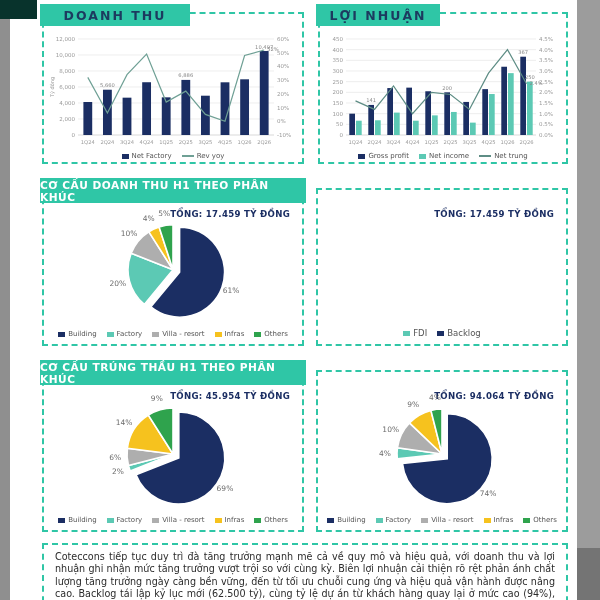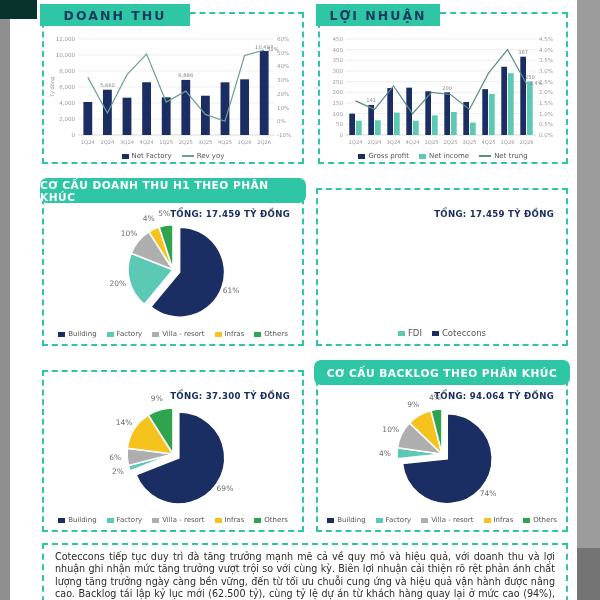--- a/index.html
+++ b/index.html
@@ -7,21 +7,21 @@
     font-family:"DejaVu Sans","Liberation Sans",sans-serif;}
   .gutter{position:absolute;top:0;height:600px;}
   .gutter-left{left:0;width:10px;background:#8F8F8F;}
   .gutter-right{right:0;width:23px;background:#9C9C9C;}
   .corner-tab{position:absolute;left:0;top:0;width:37px;height:19px;background:#08332C;z-index:6;}
   .scroll-thumb{position:absolute;right:0;top:548px;width:23px;height:52px;background:#747474;z-index:5;}
   .panel{position:absolute;}
   .dash-box{position:absolute;left:0;right:0;top:10px;bottom:0;border:2px dashed #2FC6A6;background:#fff;}
   .band{position:absolute;top:0;height:22px;background:#2FC6A6;display:flex;align-items:center;justify-content:center;z-index:3;}
   .band-top{font-size:12.5px;font-weight:bold;color:#1C3A5F;letter-spacing:2px;}
-  .band-pie{left:-2px;right:-2px;height:25px;font-size:10.6px;font-weight:bold;color:#ffffff;letter-spacing:0.5px;border-radius:7px;}
+  .band-pie{left:-2px;right:-2px;height:25px;font-size:10.6px;font-weight:bold;color:#ffffff;letter-spacing:0.5px;}
   .total{position:absolute;right:14px;top:31px;font-size:8.6px;font-weight:bold;color:#1B2E63;letter-spacing:0.3px;z-index:2;}
   .mount{position:absolute;z-index:2;}
   .bar-mount{left:6px;right:6px;top:26px;bottom:16px;}
   .pie-mount{left:8px;right:8px;top:28px;bottom:24px;}
   .legend{position:absolute;left:0;right:0;display:flex;justify-content:center;align-items:center;gap:10px;z-index:2;}
   .legend-bar{bottom:4px;}
   .legend-pie{bottom:8px;}
   .legend-item{display:flex;align-items:center;gap:3px;font-size:7px;color:#555;white-space:nowrap;}
   .legend-big .legend-item{font-size:8.5px;}
   .sw{display:inline-block;width:7px;height:5px;}
@@ -237,28 +237,29 @@
   <section class="panel" style="left:316px;top:178px;width:252px;height:168px;">
     <div class="dash-box"></div>
     <div class="total">TỔNG: 17.459 TỶ ĐỒNG</div>
     <div class="legend legend-pie legend-big" id="legend-pie-fdi">
         <div class="legend-item">
           <span class="sw" style="background: rgb(92, 201, 180);"></span>
           <span>FDI</span>
         </div>
         <div class="legend-item">
           <span class="sw" style="background: rgb(27, 46, 99);"></span>
-          <span>Coteccons</span>
+          <span>Backlog</span>
         </div>
       </div>
   </section>
 
   <section class="panel" style="left:42px;top:360px;width:262px;height:172px;">
     <div class="dash-box"></div>
-    <div class="total">TỔNG: 37.300 TỶ ĐỒNG</div>
+    <div class="band band-pie">CƠ CẤU TRÚNG THẦU H1 THEO PHÂN KHÚC</div>
+    <div class="total">TỔNG: 45.954 TỶ ĐỒNG</div>
     <div class="mount pie-mount" id="chart-pie-won"><svg width="246" height="120">
           <path d="M 128.78956401992193 69.93458364496492 L 128.78956401992193 23.934583644964917 A 46 46 0 1 1 86.01984566906238 86.86831306846014 Z" fill="#1B2E63" stroke="#fff" stroke-width="1.6"></path>
           <text x="174.94066006444248" y="102.67466937340953" text-anchor="middle" font-size="7.5" fill="#6b6b6b">69%</text>
           <path d="M 123 66 L 80.23028164914045 82.93372942349521 A 46 46 0 0 1 78.44517458808298 77.43973480958334 Z" fill="#5CC9B4" stroke="#fff" stroke-width="1.6"></path>
           <text x="67.83872205488109" y="86.42298567374695" text-anchor="middle" font-size="7.5" fill="#6b6b6b">2%</text>
           <path d="M 123 66 L 78.44517458808298 77.43973480958334 A 46 46 0 0 1 77.362723739534 60.23467125604205 Z" fill="#AEAEAE" stroke="#fff" stroke-width="1.6"></path>
           <text x="65.11444975116025" y="72.14185013270021" text-anchor="middle" font-size="7.5" fill="#6b6b6b">6%</text>
           <path d="M 123 66 L 77.362723739534 60.23467125604205 A 46 46 0 0 1 98.35196743096614 27.160915426907323 Z" fill="#F6C21E" stroke="#fff" stroke-width="1.6"></path>
           <text x="74.02898032088311" y="37.42204589121823" text-anchor="middle" font-size="7.5" fill="#6b6b6b">14%</text>
           <path d="M 123 66 L 98.35196743096614 27.160915426907323 A 46 46 0 0 1 122.99999999999999 20 Z" fill="#2FA34D" stroke="#fff" stroke-width="1.6"></path>
@@ -283,21 +284,20 @@
         </div>
         <div class="legend-item">
           <span class="sw" style="background: rgb(47, 163, 77);"></span>
           <span>Others</span>
         </div>
       </div>
   </section>
 
   <section class="panel" style="left:316px;top:360px;width:252px;height:172px;">
     <div class="dash-box"></div>
-    <div class="band band-pie">CƠ CẤU BACKLOG THEO PHÂN KHÚC</div>
     <div class="total">TỔNG: 94.064 TỶ ĐỒNG</div>
     <div class="mount pie-mount" id="chart-pie-backlog"><svg width="236" height="120">
           <path d="M 123.2117154255671 70.67311698151308 L 123.2117154255671 25.673116981513076 A 45 45 0 1 1 78.47812303326474 75.56246373535942 Z" fill="#1B2E63" stroke="#fff" stroke-width="1.6"></path>
           <text x="164.01200190000674" y="108.421770784926" text-anchor="middle" font-size="7.5" fill="#6b6b6b">74%</text>
           <path d="M 118 66 L 73.26640760769763 70.88934675384635 A 45 45 0 0 1 73.44010404911488 59.72180974752344 Z" fill="#5CC9B4" stroke="#fff" stroke-width="1.6"></path>
           <text x="61.00689339417148" y="67.61354672053996" text-anchor="middle" font-size="7.5" fill="#6b6b6b">4%</text>
           <path d="M 118 66 L 73.44010404911488 59.72180974752344 A 45 45 0 0 1 85.44660700837379 34.931099074271366 Z" fill="#AEAEAE" stroke="#fff" stroke-width="1.6"></path>
           <text x="66.6998488320938" y="43.65458814690379" text-anchor="middle" font-size="7.5" fill="#6b6b6b">10%</text>
           <path d="M 118 66 L 85.44660700837379 34.931099074271366 A 45 45 0 0 1 106.91744919255999 22.386045036015012 Z" fill="#F6C21E" stroke="#fff" stroke-width="1.6"></path>
           <text x="89.24447678342756" y="19.284962820890165" text-anchor="middle" font-size="7.5" fill="#6b6b6b">9%</text>

